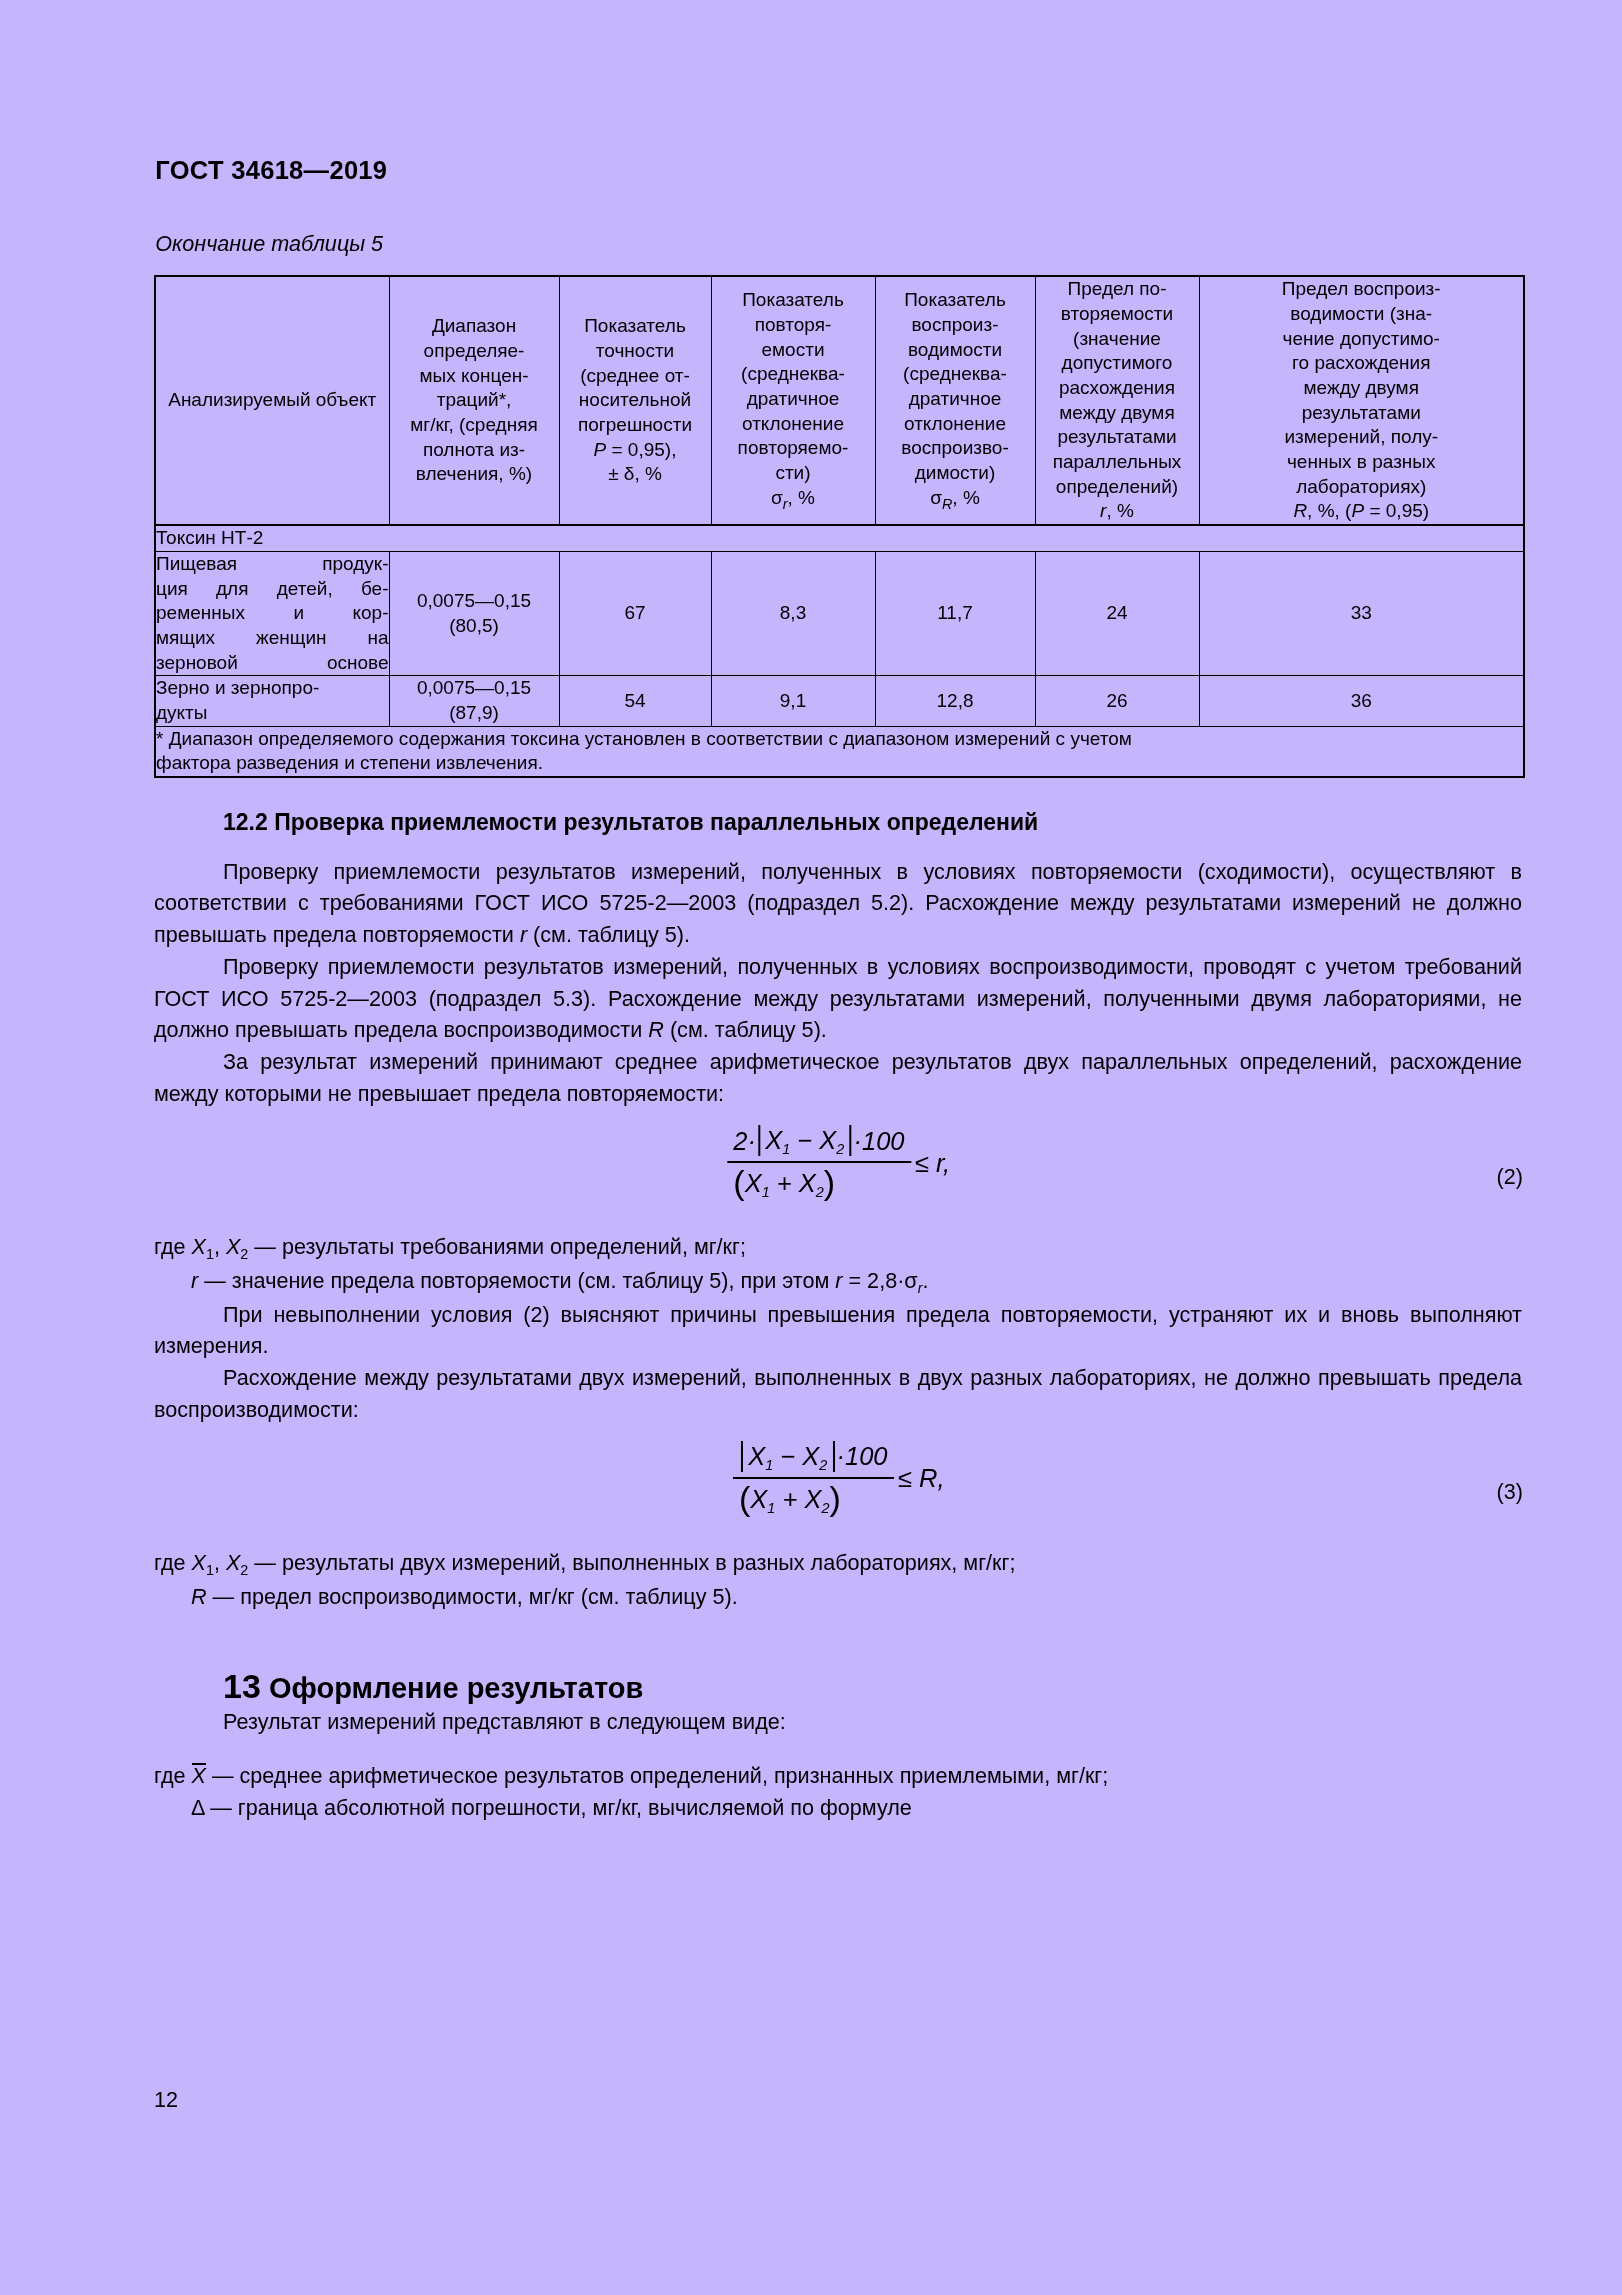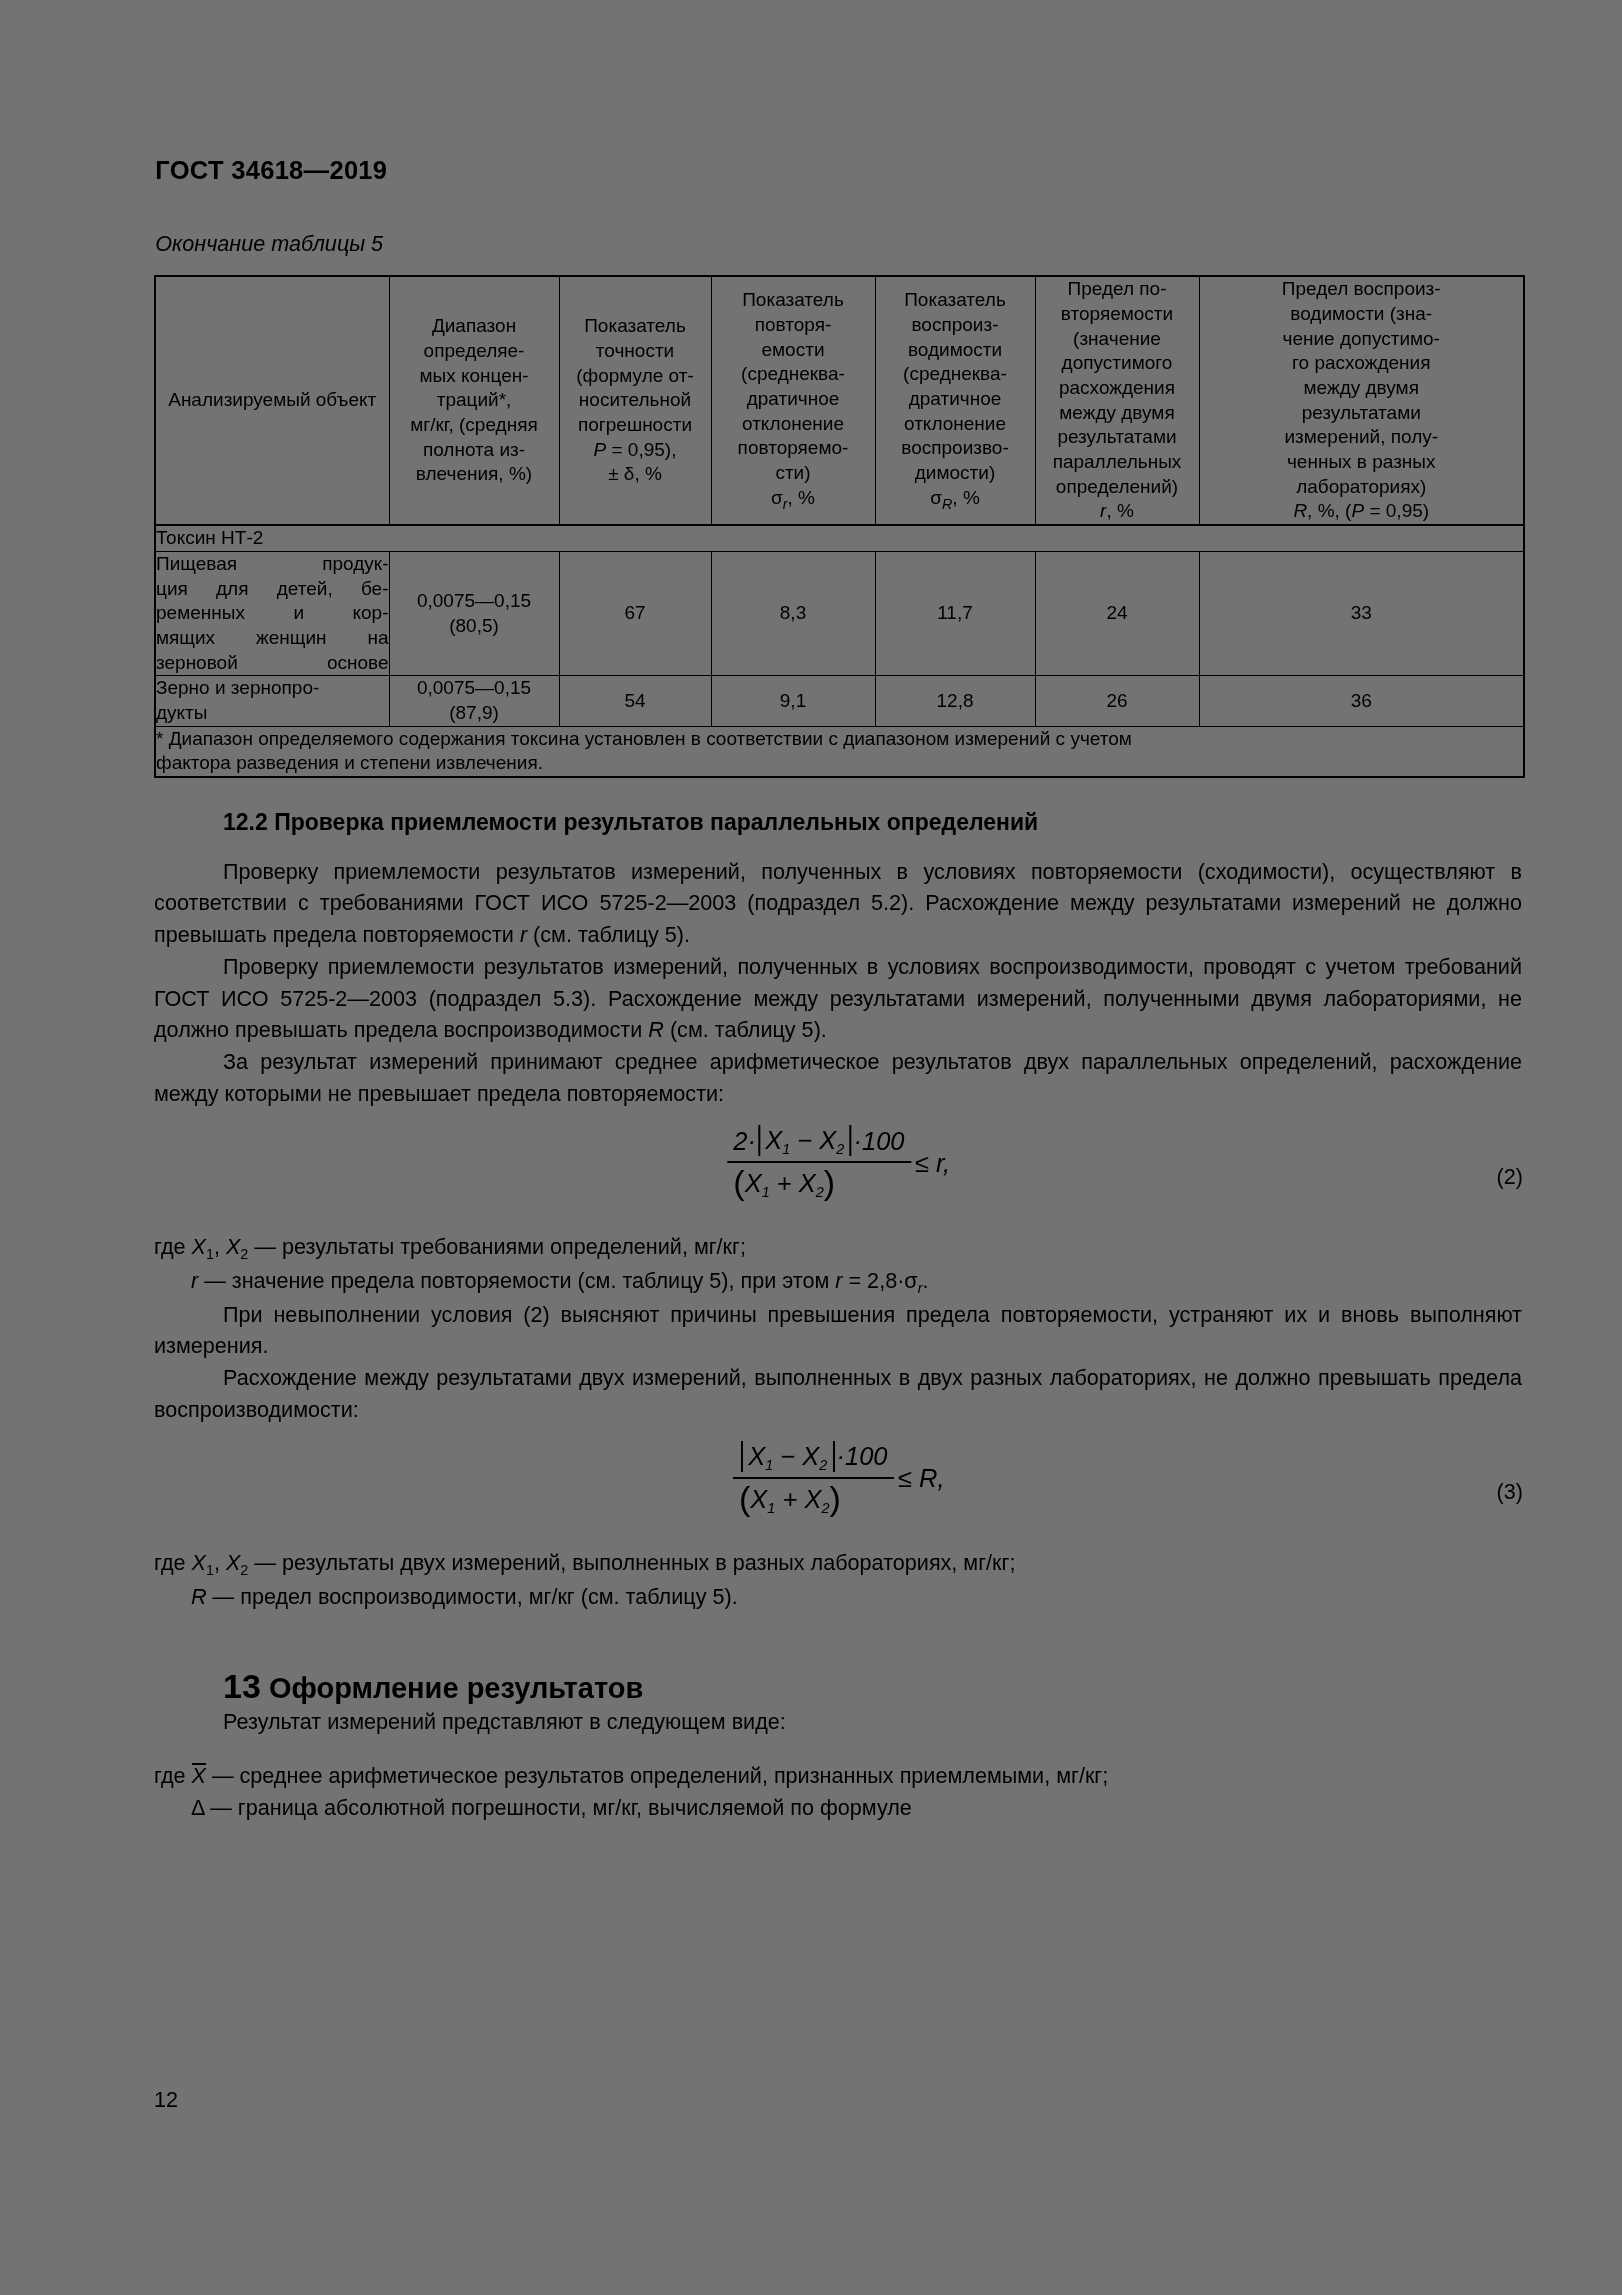--- a/index.html
+++ b/index.html
@@ -8,21 +8,21 @@
     background: #ffffff;
   }
   body {
     font-family: "Liberation Sans", sans-serif;
     color: #000000;
   }
   .page {
     position: relative;
     width: 1623px;
     height: 2295px;
-    background: #737373;
+    background: #c4b5fd;
     box-sizing: border-box;
     padding: 0;
     overflow: hidden;
   }
   .content {
     position: absolute;
     left: 154px;
     top: 0;
     width: 1369px;
   }
@@ -247,21 +247,21 @@
             <span>определяе-</span><br>
             <span>мых концен-</span><br>
             <span>траций*,</span><br>
             <span>мг/кг, (средняя</span><br>
             <span>полнота из-</span><br>
             <span>влечения, %)</span>
           </td>
           <td class="hdr-cell">
             <span>Показатель</span><br>
             <span>точности</span><br>
-            <span>(формуле от-</span><br>
+            <span>(среднее от-</span><br>
             <span>носительной</span><br>
             <span>погрешности</span><br>
             <i>P</i><span> = 0,95),</span><br>
             <span>± δ, %</span>
           </td>
           <td class="hdr-cell">
             <span>Показатель</span><br>
             <span>повторя-</span><br>
             <span>емости</span><br>
             <span>(среднеква-</span><br>

